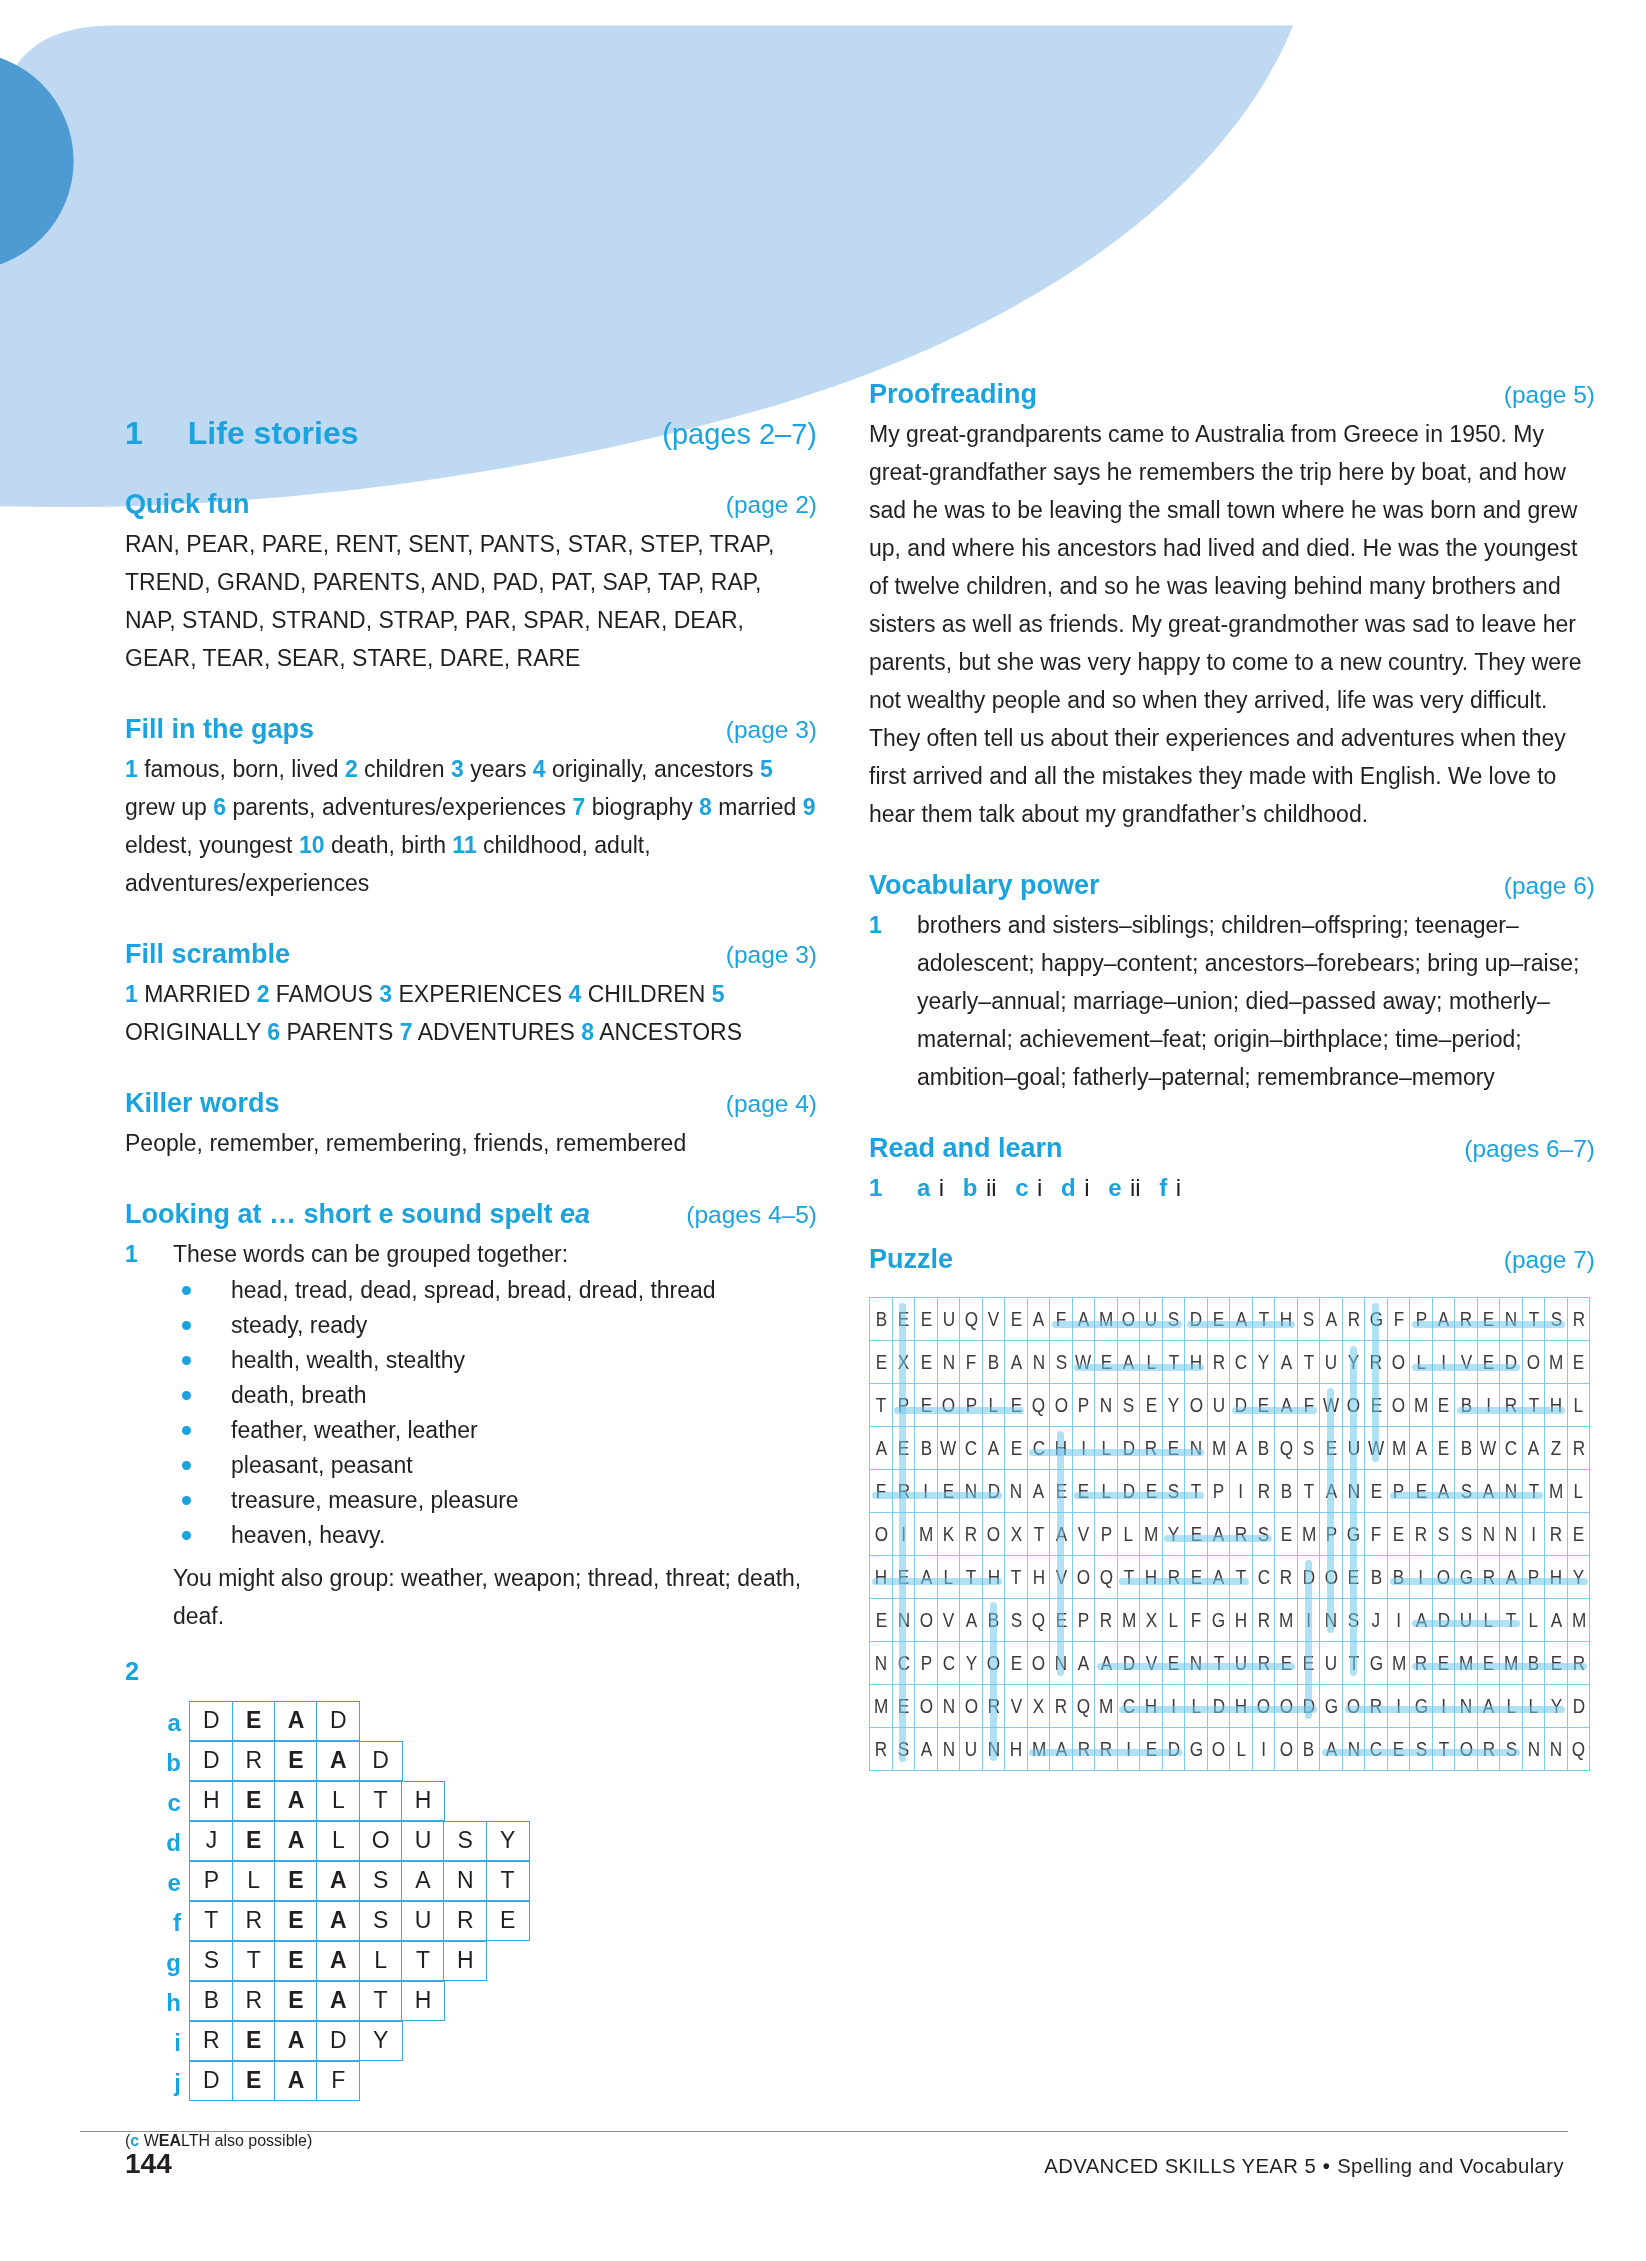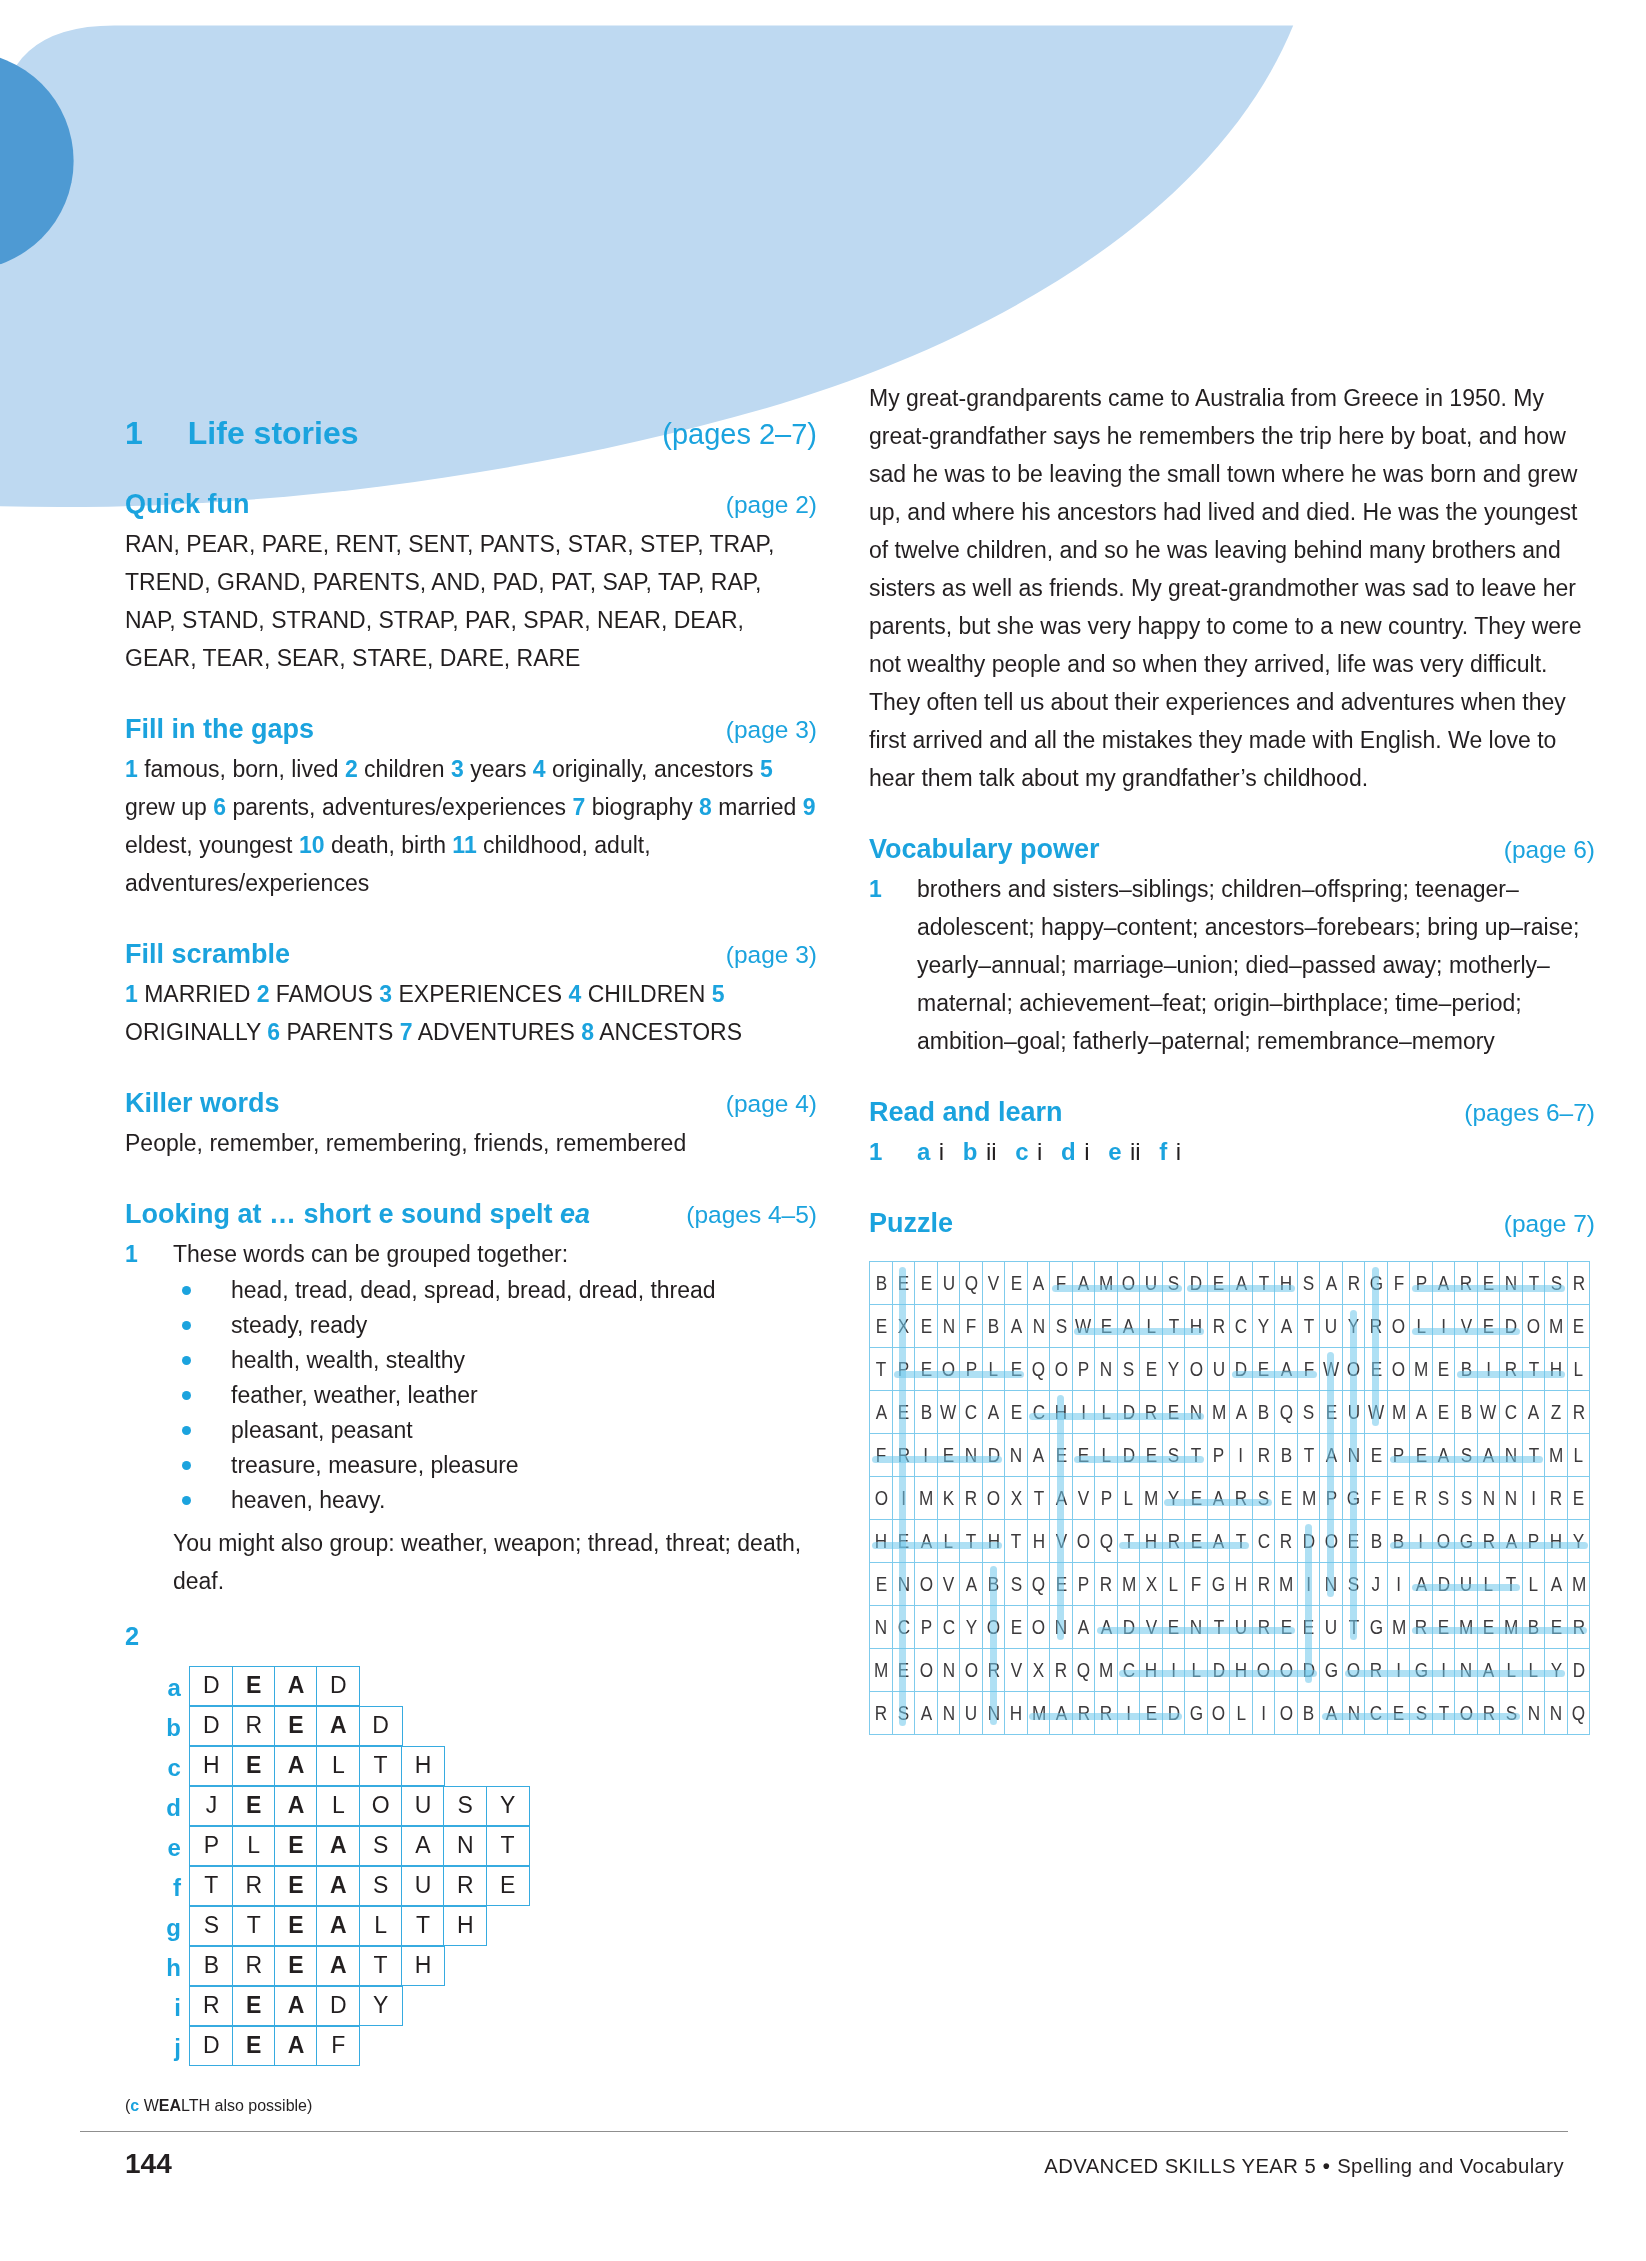--- a/index.html
+++ b/index.html
@@ -127,20 +127,21 @@
           <span class="sec-pages">(pages 4–5)</span>
         </div>
         <p class="body-text hang">
           <span class="num">1</span>
           <span>These words can be grouped together:</span>
         </p>
         <ul class="blist" style="margin-left:48px;">
             <li><span class="dot"></span>head, tread, dead, spread, bread, dread, thread</li>
             <li><span class="dot"></span>steady, ready</li>
             <li><span class="dot"></span>health, wealth, stealthy</li>
+            <li><span class="dot"></span>death, breath</li>
             <li><span class="dot"></span>feather, weather, leather</li>
             <li><span class="dot"></span>pleasant, peasant</li>
             <li><span class="dot"></span>treasure, measure, pleasure</li>
             <li><span class="dot"></span>heaven, heavy.</li>
           </ul>
         <p class="body-text" style="margin-left:48px;margin-top:5.1px;">You might also group: weather, weapon; thread, threat; death, deaf.</p>
         <div class="ex2-label">2</div>
         <div class="lgrid">
             <div class="lgrid-row">
               <div class="lgrid-label">a</div>
@@ -255,20 +256,24 @@
             </div>
           </div>
         <p class="wealth-note"><span>(</span><span class="blue">c</span><span> W</span><b>EA</b><span>LTH also possible)</span></p>
       </div>
 
     </div>
 
     <div class="col-right">
 
       <div>
+        <div class="sec-head">
+          <span class="sec-title">Proofreading</span>
+          <span class="sec-pages">(page 5)</span>
+        </div>
         <p class="body-text">My great-grandparents came to Australia from Greece in 1950. My great-grandfather says he remembers the trip here by boat, and how sad he was to be leaving the small town where he was born and grew up, and where his ancestors had lived and died. He was the youngest of twelve children, and so he was leaving behind many brothers and sisters as well as friends. My great-grandmother was sad to leave her parents, but she was very happy to come to a new country. They were not wealthy people and so when they arrived, life was very difficult. They often tell us about their experiences and adventures when they first arrived and all the mistakes they made with English. We love to hear them talk about my grandfather’s childhood.</p>
       </div>
 
       <div class="sec">
         <div class="sec-head">
           <span class="sec-title">Vocabulary power</span>
           <span class="sec-pages">(page 6)</span>
         </div>
         <p class="body-text hang"><span class="num">1</span> brothers and sisters–siblings; children–offspring; teenager–adolescent; happy–content; ancestors–forebears; bring up–raise; yearly–annual; marriage–union; died–passed away; motherly–maternal; achievement–feat; origin–birthplace; time–period; ambition–goal; fatherly–paternal; remembrance–memory</p>
       </div>

